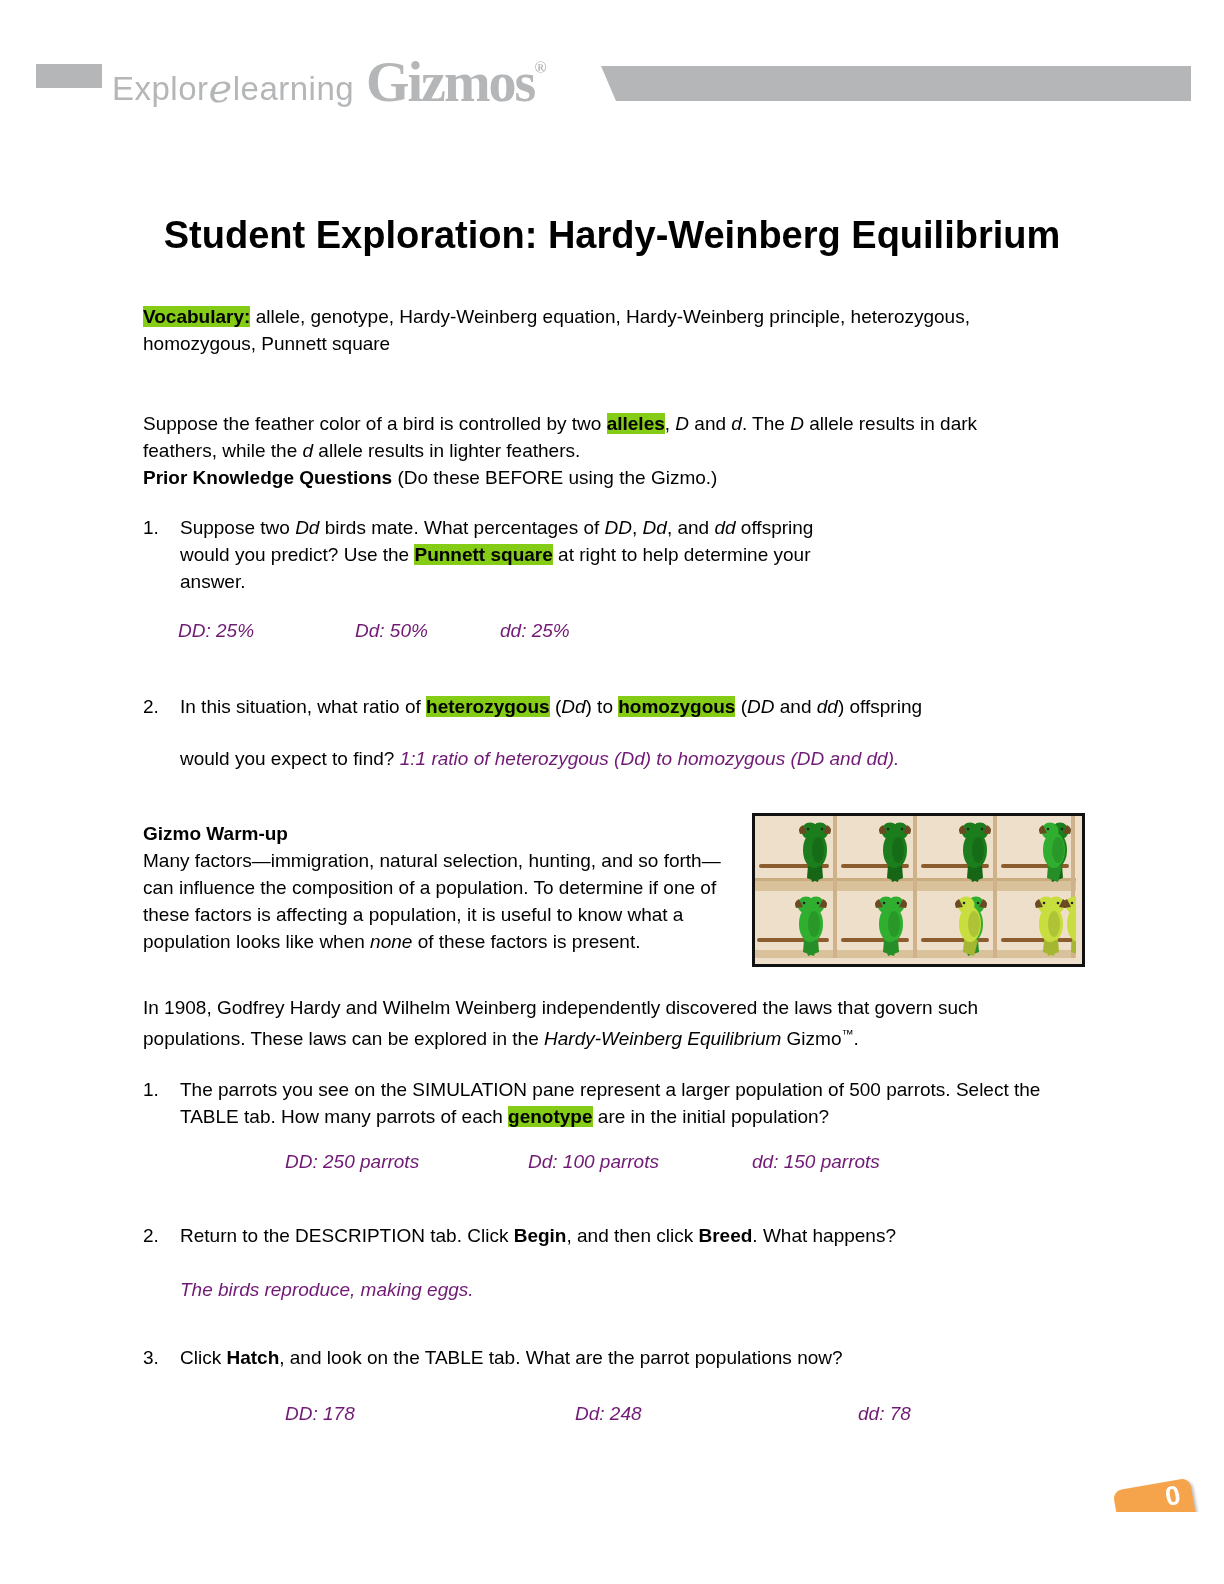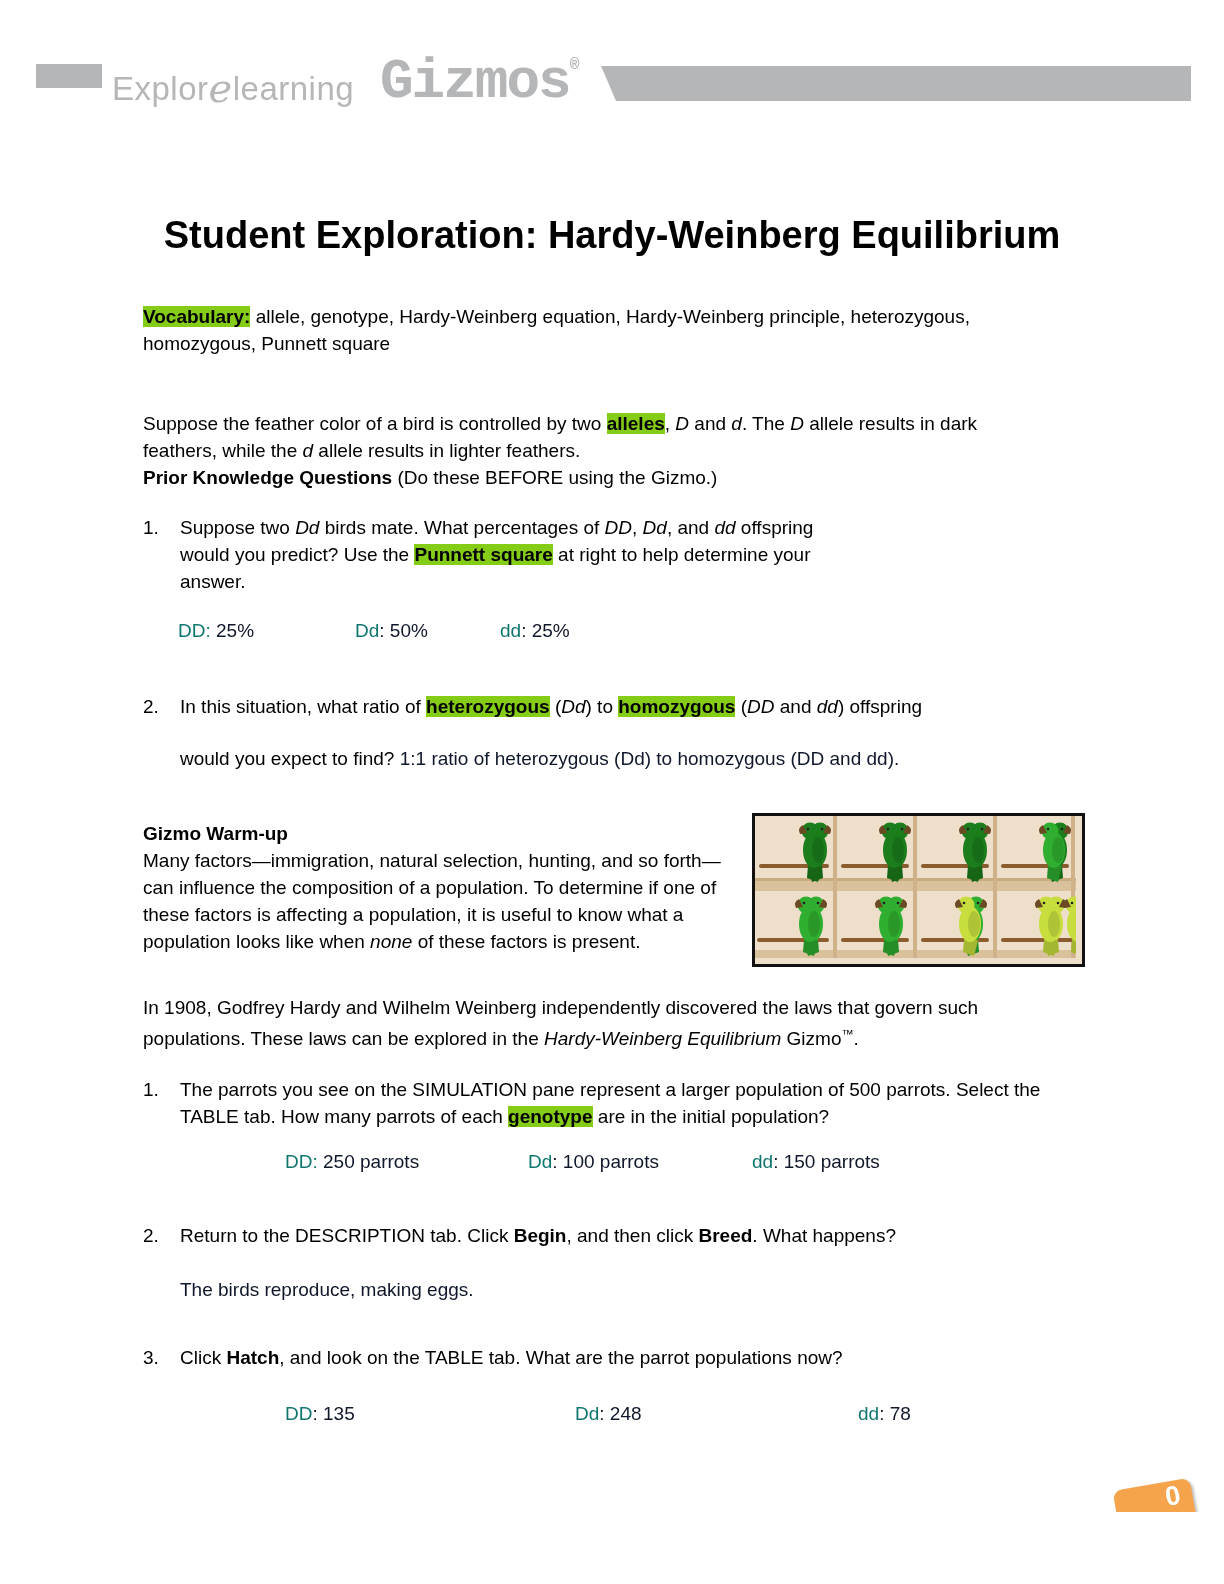--- a/index.html
+++ b/index.html
@@ -6,33 +6,33 @@
   .page {
     position:relative; width:1224px; height:1584px; background:#ffffff;
     font-family:"Liberation Sans", sans-serif; color:#000; overflow:hidden;
   }
   .abs { position:absolute; }
 
   
   .brand-block { position:absolute; left:36px; top:64px; width:66px; height:24px; background:#b4b6b8; }
   .brand-text  { position:absolute; left:112px; top:70px; font-size:33px; color:#b4b6b8; letter-spacing:0.5px; white-space:nowrap; }
   .brand-e     { font-family:"DejaVu Serif", serif; font-style:italic; font-size:40px; line-height:0; position:relative; top:2px; }
-  .brand-product { position:absolute; left:380px; top:50px; font-family:Liberation Mono, monospace; font-weight:bold; font-size:56px; color:#b4b6b8; letter-spacing:-2px; white-space:nowrap; }
+  .brand-product { position:absolute; left:366px; top:50px; font-family:Liberation Serif, serif; font-weight:bold; font-size:56px; color:#b4b6b8; letter-spacing:-2px; white-space:nowrap; }
   .brand-reg   { font-size:16px; vertical-align:28px; letter-spacing:0; }
   .brand-bar   { position:absolute; left:601px; top:66px; width:590px; height:35px; background:#b4b6b8;
                  clip-path:polygon(0 0, 100% 0, 100% 100%, 15px 100%); }
 
   .title { position:absolute; top:214px; left:0; width:1224px; text-align:center; font-size:38px; font-weight:bold; }
 
   .bt { font-size:19px; line-height:27px; }
   .b  { font-weight:bold; }
   .it { font-style:italic; }
   .hl { background:#84cc16; font-weight:bold; }
-  .red   { color:#0f172a; }
-  .redit { color:#0f766e; }
+  .red   { color:#701a75;font-style:italic; }
+  .redit { color:#701a75; font-style:italic; }
   .sup { font-size:12px; vertical-align:7px; }
 
   .qnum  { display:inline-block; width:37px; vertical-align:top; }
   .qtext { display:inline-block; vertical-align:top; }
   .ans   { position:absolute; white-space:nowrap; }
 
   
   .figure { position:absolute; left:752px; top:813px; width:327px; height:148px; border:3px solid #111; background:#eedfca; }
 
   
@@ -165,21 +165,21 @@
 
   <div class="abs bt" style="left:143px; top:1222px; width:1000px;">
     <span class="qnum">2.</span><span class="qtext" style="width:940px;"><span>Return to the DESCRIPTION tab. Click </span><span class="b">Begin</span><span>, and then click </span><span class="b">Breed</span><span>. What happens?</span></span>
   </div>
   <div class="abs bt red" style="left:180px; top:1276px;">The birds reproduce, making eggs.</div>
 
   <div class="abs bt" style="left:143px; top:1344px; width:1000px;">
     <span class="qnum">3.</span><span class="qtext" style="width:940px;"><span>Click </span><span class="b">Hatch</span><span>, and look on the TABLE tab. What are the parrot populations now?</span></span>
   </div>
   <div>
-    <span class="ans bt" style="left:285px; top:1400px;"><span class="redit">DD</span><span class="red">: 135</span></span>
+    <span class="ans bt" style="left:285px; top:1400px;"><span class="redit">DD</span><span class="red">: 178</span></span>
     <span class="ans bt" style="left:575px; top:1400px;"><span class="redit">Dd</span><span class="red">: 248</span></span>
     <span class="ans bt" style="left:858px; top:1400px;"><span class="redit">dd</span><span class="red">: 78</span></span>
   </div>
 
   <div class="badge-wrap">
     <div class="badge">
       <span class="badge-num">0</span>
     </div>
   </div>
 

